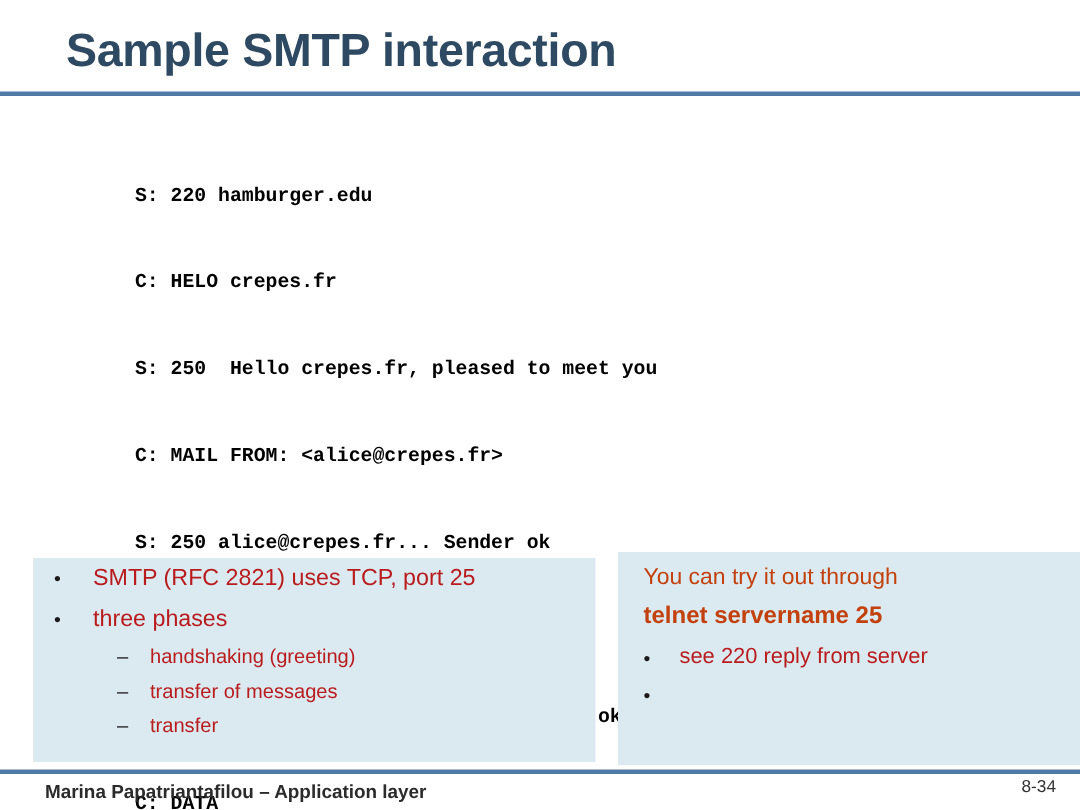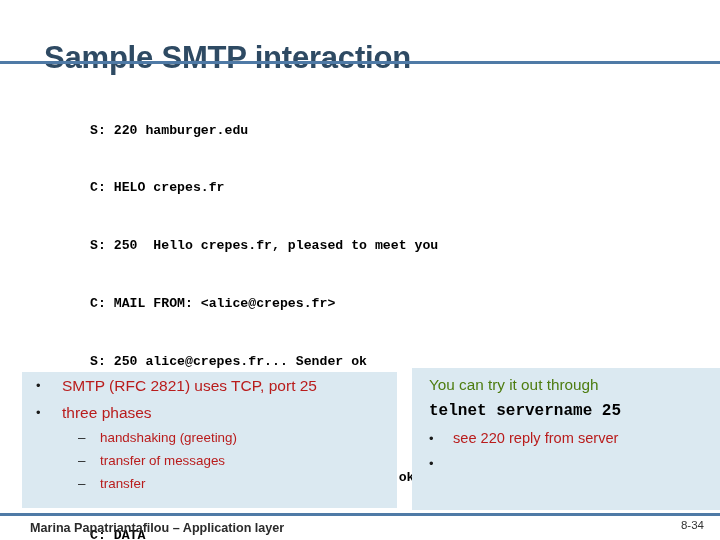--- a/index.html
+++ b/index.html
@@ -18,21 +18,20 @@
   
   .slide-title {
     position: absolute;
     left: 44px;
     top: 16px;
     font-size: 31px;
     font-weight: bold;
     color: #2e4a63;
     letter-spacing: -0.2px;
     white-space: nowrap;
-    margin-top: 24px;
   }
   .title-rule {
     position: absolute;
     left: 0;
     top: 61px;
     width: 720px;
     height: 3px;
     background: #4f7aa6;
   }
 
@@ -115,28 +114,28 @@
   .panel-left .lvl2 .bullet-text {
     line-height: 23px;
     white-space: nowrap;
   }
 
   
   .panel-right .intro {
     font-size: 15.3px;
     line-height: 22px;
     padding: 6px 0 0 17px;
-    color: #4d7c0f;
+    color: #c2410c;
     white-space: nowrap;
   }
   .panel-right .cmd {
-    font-family: Liberation Mono, monospace;
+    font-family: Liberation Sans, sans-serif;
     font-size: 16px;
     font-weight: bold;
-    color: #000000;
+    color: #c2410c;
     padding: 4px 0 2px 17px;
     line-height: 22px;
     white-space: pre;
   }
   .panel-right .rbullet {
     font-size: 14.6px;
     line-height: 21px;
     padding-left: 17px;
     margin-top: 4px;
   }

